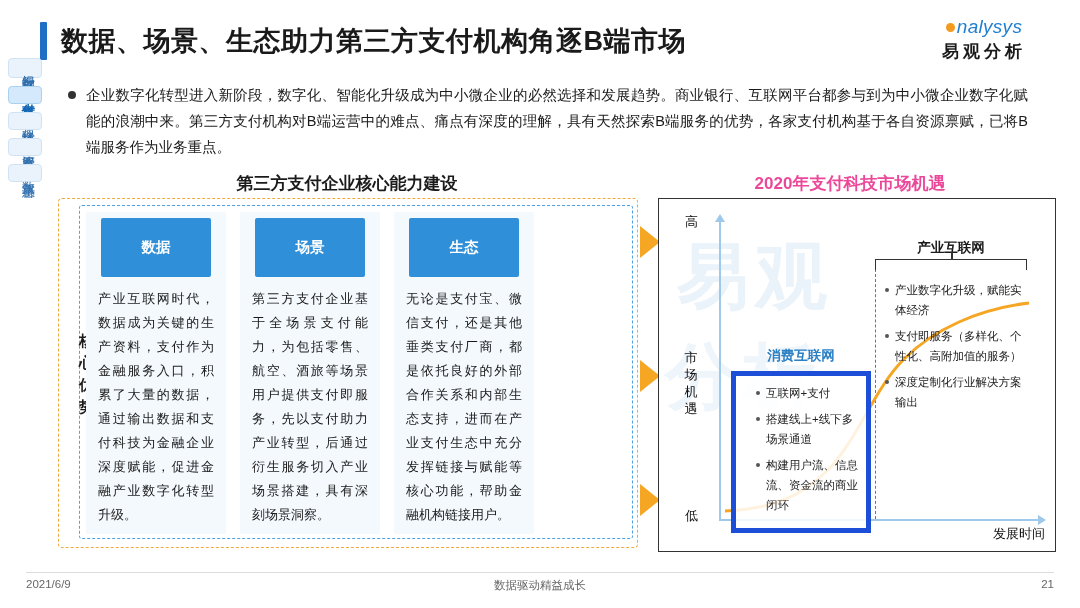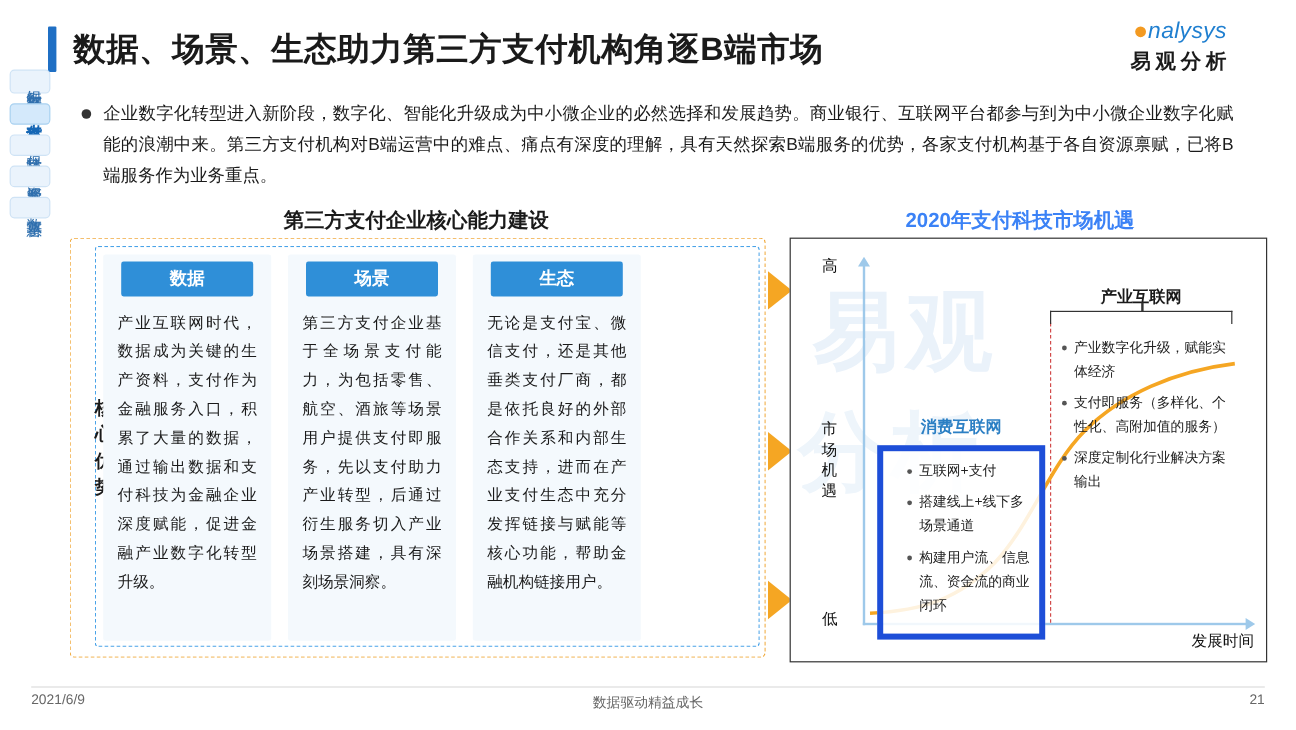--- a/index.html
+++ b/index.html
@@ -60,21 +60,21 @@
   .intro-text{
     font-size:14.5px;line-height:26px;color:#1a1a1a;text-align:justify;
   }
   
   .sec-title-left{
     position:absolute;left:58px;top:172px;width:578px;text-align:center;
     font-size:17px;font-weight:bold;color:#1a1a1a;
   }
   .sec-title-right{
     position:absolute;left:650px;top:172px;width:400px;text-align:center;
-    font-size:17px;font-weight:bold;color:#3b82f6;
+    font-size:17px;font-weight:bold;color:#ec4899;
   }
   
   .left-box{
     position:absolute;left:58px;top:198px;width:578px;height:348px;
     border:1.5px dashed #f0a93c;border-radius:4px;
   }
   .left-inner{
     position:absolute;left:20px;top:6px;width:552px;height:332px;
     border:1.5px dashed #4aa3e8;border-radius:3px;
   }
@@ -85,21 +85,21 @@
   }
   .cards{
     position:absolute;left:86px;top:212px;width:546px;height:322px;
     display:flex;gap:14px;
   }
   .card{
     width:140px;background:#f4f9fd;border-radius:2px;position:relative;padding-top:0;
   }
   .card-head{
     width:110px;margin:6px auto 0 auto;background:#2f8fd8;color:#fff;
-    font-size:14.5px;font-weight:bold;text-align:center;padding:5px 0;border-radius:2px;
+    font-size:14.5px;font-weight:bold;text-align:center;padding:20px 0;border-radius:2px;
   }
   .card-body{
     padding:10px 12px 8px 12px;font-size:13px;line-height:24px;color:#1a1a1a;text-align:justify;
   }
   .arrows{
     position:absolute;left:640px;top:212px;width:24px;height:322px;
   }
   .arrow{
     position:absolute;width:0;height:0;
     border-top:16px solid transparent;border-bottom:16px solid transparent;

